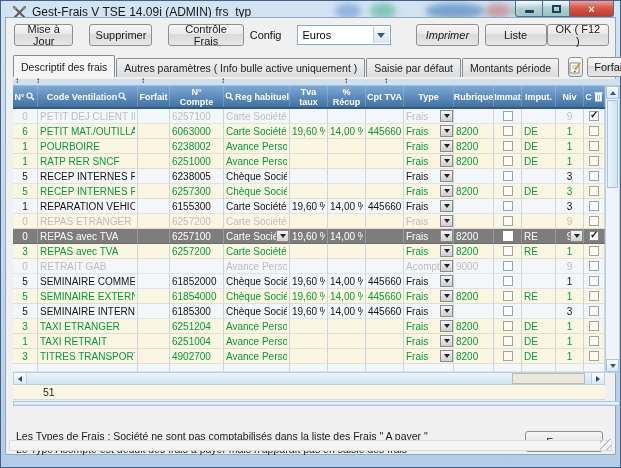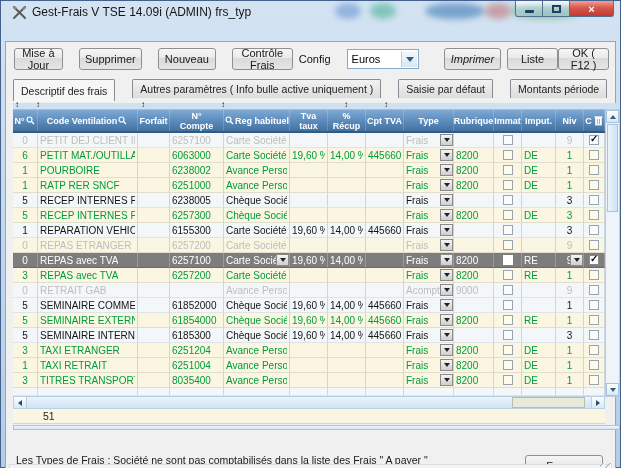--- a/index.html
+++ b/index.html
@@ -1,20 +1,20 @@
 <!DOCTYPE html>
 <html><head>
 <meta charset="utf-8">
 <style>
   html,body{margin:0;padding:0;background:#9db8cf;font-family:"Liberation Sans",sans-serif;}
   *{box-sizing:border-box;}
   .win{position:relative;width:621px;height:468px;border:1px solid #43618a;
        background:linear-gradient(#d3e3f2,#b4cde6);padding:0 4px 4px 4px;box-shadow:0 2px 8px rgba(0,0,0,.4);}
   
-  .titlebar{position:relative;height:40px;overflow:hidden;}
+  .titlebar{position:relative;height:16px;overflow:hidden;}
   .blob{position:absolute;top:2px;width:26px;height:16px;border-radius:50%;filter:blur(3px);opacity:.55;}
   .b1{left:330px;background:#5f8fd0;}.b2{left:365px;background:#3fae8d;}.b3{left:420px;background:#2f6fb0;width:60px;}
   .b4{left:505px;background:#58b07a;width:70px;}.b5{left:480px;background:#c06a6a;}
   .app-icon{position:absolute;left:7px;top:4px;width:15px;height:15px;}
   .wtitle{position:absolute;left:27px;top:4px;font-size:12px;color:#151515;white-space:nowrap;}
   .winbtns{position:absolute;right:2px;top:0;display:flex;}
   .wb{height:16px;border:1px solid #51708e;border-top:none;display:flex;align-items:center;justify-content:center;
       background:linear-gradient(rgba(255,255,255,.85),rgba(205,220,235,.5) 45%,rgba(160,185,210,.45));}
   .wb.min{width:28px;border-radius:0 0 0 3px;}
   .wb.max{width:27px;border-left:none;}
@@ -32,21 +32,21 @@
   .w62{width:63px;margin-right:16px;}
   .config-label{font-size:11px;margin:0 16px 0 6px;color:#111;}
   .combo{width:100px;height:20px;border:1px solid #8aa8c8;background:#fff;position:relative;
          font-size:11px;display:flex;align-items:center;padding-left:4px;}
   .combo .arrowbox{position:absolute;right:1px;top:1px;bottom:1px;width:16px;
          background:linear-gradient(#f4f9fd,#d6e6f3);border-left:1px solid #b8cfe2;display:flex;align-items:center;justify-content:center;}
   .tri-dn{width:0;height:0;border-left:4px solid transparent;border-right:4px solid transparent;border-top:5px solid #3a5a7a;}
   .sp1{width:6px;}.grow{flex:1;}
   .okbtn{width:66px;}
   
-  .tabrow{position:absolute;left:7px;top:37px;right:6px;height:22px;display:flex;align-items:flex-start;font-size:10.5px;gap:16px;}
+  .tabrow{position:absolute;left:7px;top:37px;right:6px;height:22px;display:flex;align-items:flex-end;font-size:10.5px;}
   .tab{height:19px;border:1px solid #898c95;border-bottom:none;border-radius:2px 2px 0 0;
        background:linear-gradient(#f2f2f2,#dcdcdc);display:flex;align-items:center;padding:0 7px;margin-right:1px;color:#222;white-space:nowrap;}
   .tab.active{height:22px;background:#f6f6f6;font-weight:normal;box-shadow:0 1px 0 #f6f6f6;}
   .iconbtn{width:22px;height:20px;margin-left:8px;border:1px solid #8e8f8f;border-radius:3px;
        background:linear-gradient(#fafafa,#e2e2e2);display:flex;align-items:center;justify-content:center;}
   .sidebtn{margin-left:4px;height:20px;white-space:nowrap;}
   
   .gridwrap{position:absolute;left:7px;top:61px;width:607px;}
   .resize-strip{position:relative;height:6px;background:#cfe0ef;width:607px;}
   .rh{position:absolute;top:-3px;font-size:8px;color:#222;}
@@ -140,21 +140,20 @@
         </div>
       <div class="wb close">×</div>
     </div>
   </div>
 
   <div class="client">
 
     <div class="toolbar">
       <button class="btn w62">Mise à Jour</button>
       <button class="btn w62">Supprimer</button>
-      <button class="btn w62">Nouveau</button>
       <button class="btn" style="width:80px;">Contrôle Frais</button>
       <span class="config-label">Config</span>
       <div class="combo">
         <span>Euros</span>
         <span class="arrowbox">
             <span class="tri-dn"></span>
           </span>
       </div>
       <span class="sp1"></span>
       <button class="btn" style="width:66px;margin-left:20px;font-style:italic;">Imprimer</button>
@@ -1032,21 +1031,21 @@
             <div class="cell k-num">
               <span class="ctext">3</span>
             </div>
             <div class="cell k-code">
               <span class="ctext">TITRES TRANSPORT E</span>
             </div>
             <div class="cell k-forfait">
               <span class="ctext"></span>
             </div>
             <div class="cell k-compte">
-              <span class="ctext">8035400</span>
+              <span class="ctext">4902700</span>
             </div>
             <div class="cell k-reg">
               <span class="ctext">Avance Personn</span>
             </div>
             <div class="cell k-tva">
               <span class="ctext"></span>
             </div>
             <div class="cell k-recup">
               <span class="ctext"></span>
             </div>

